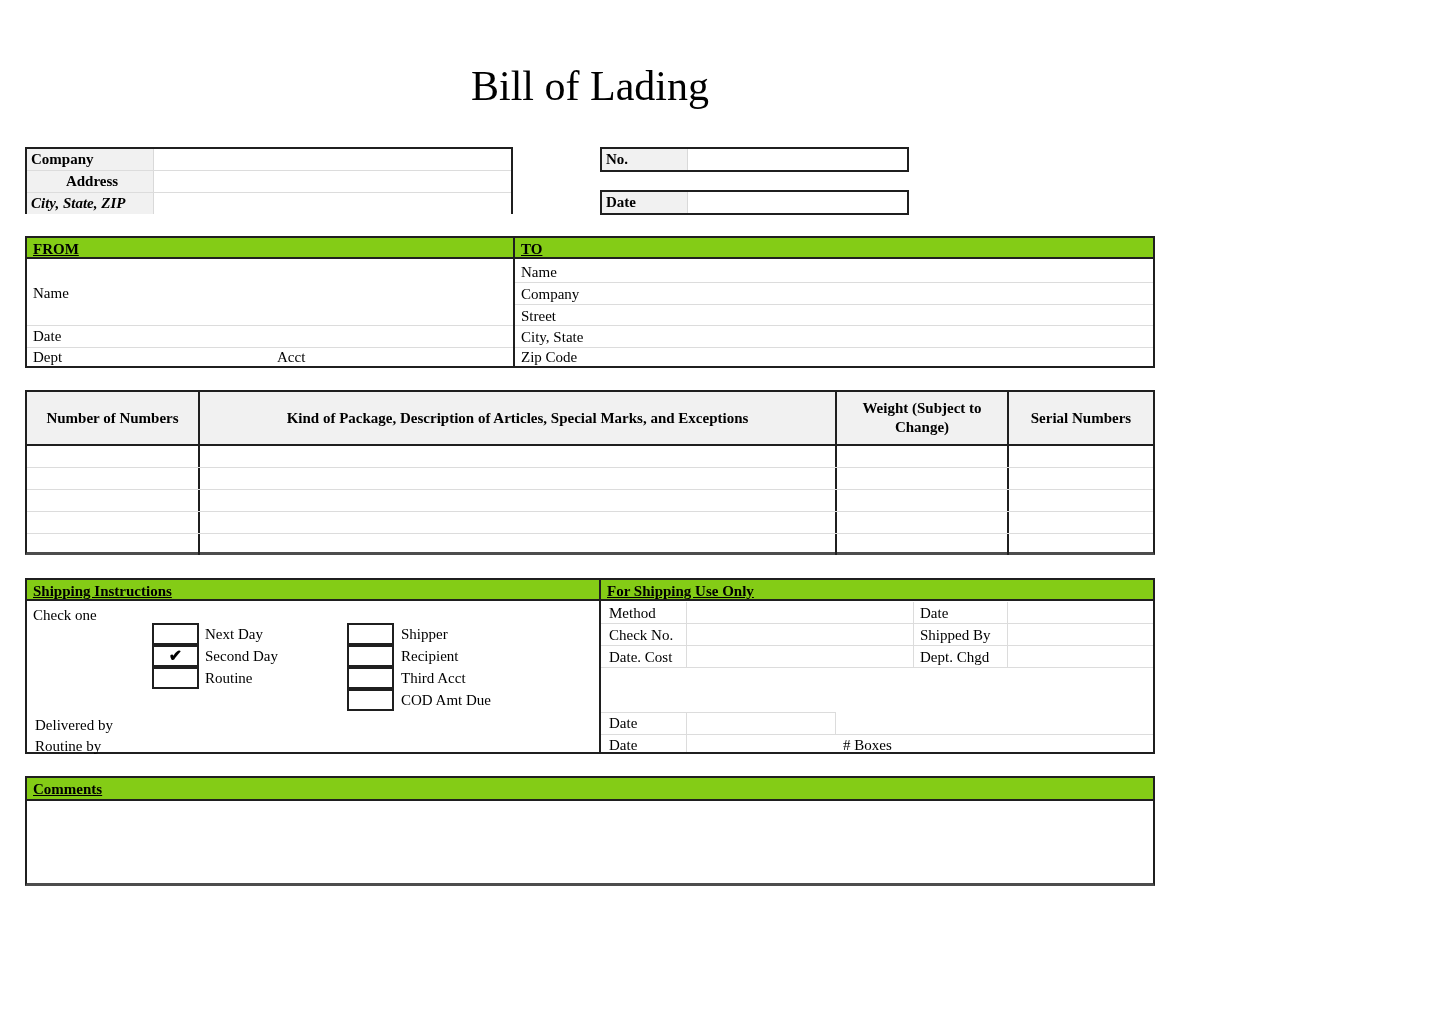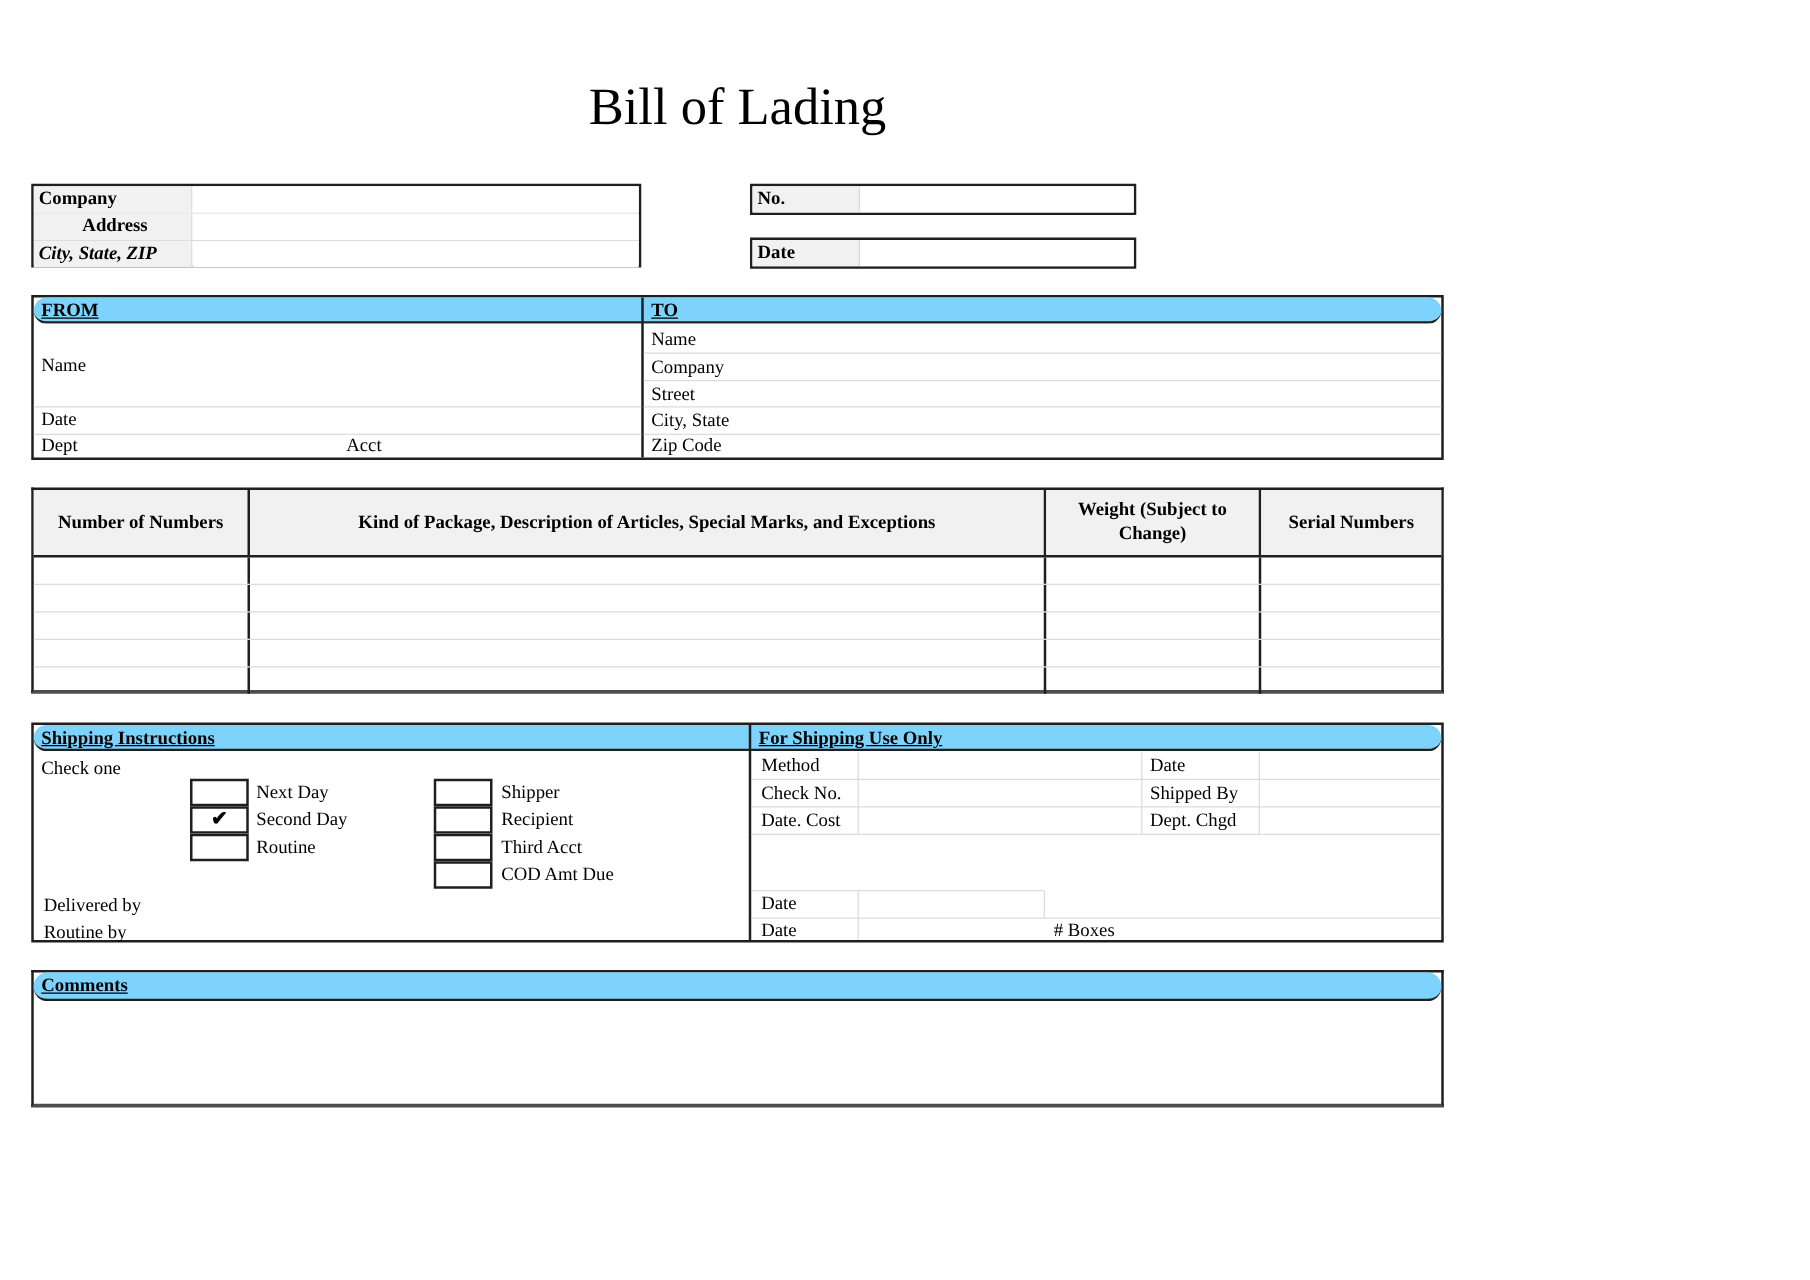--- a/index.html
+++ b/index.html
@@ -6,21 +6,21 @@
   .page {
     position:relative; width:1448px; height:1024px; background:#ffffff;
     font-family:"Liberation Serif", serif; color:#000; overflow:hidden;
   }
   .abs { position:absolute; box-sizing:border-box; }
   .title {
     position:absolute; left:25px; top:56px; width:1130px; height:60px;
     text-align:center; font-size:42px; line-height:60px; font-weight:400;
   }
   .box { position:absolute; box-sizing:border-box; border:2px solid #1f1f1f; background:#fff; }
-  .hdrbg { background:#7dd3fc;border-radius:11px; }
+  .hdrbg { background:#84cc16; }
   .lbl { font-size:15px; line-height:22px; white-space:nowrap; }
   .bold { font-weight:bold;text-decoration:underline; }
   .frow { display:flex; box-sizing:border-box; }
   .flabel {
     background:#f1f1f1; font-weight:bold; font-size:15px; line-height:21px;
     padding-left:4px; box-sizing:border-box; border-right:1px solid #d9d9d9;
   }
   .ffield { flex:1; background:#fff; }
   .faint-b { border-bottom:1px solid #dcdcdc; }
   .hline { position:absolute; height:1px; background:#dcdcdc; }

